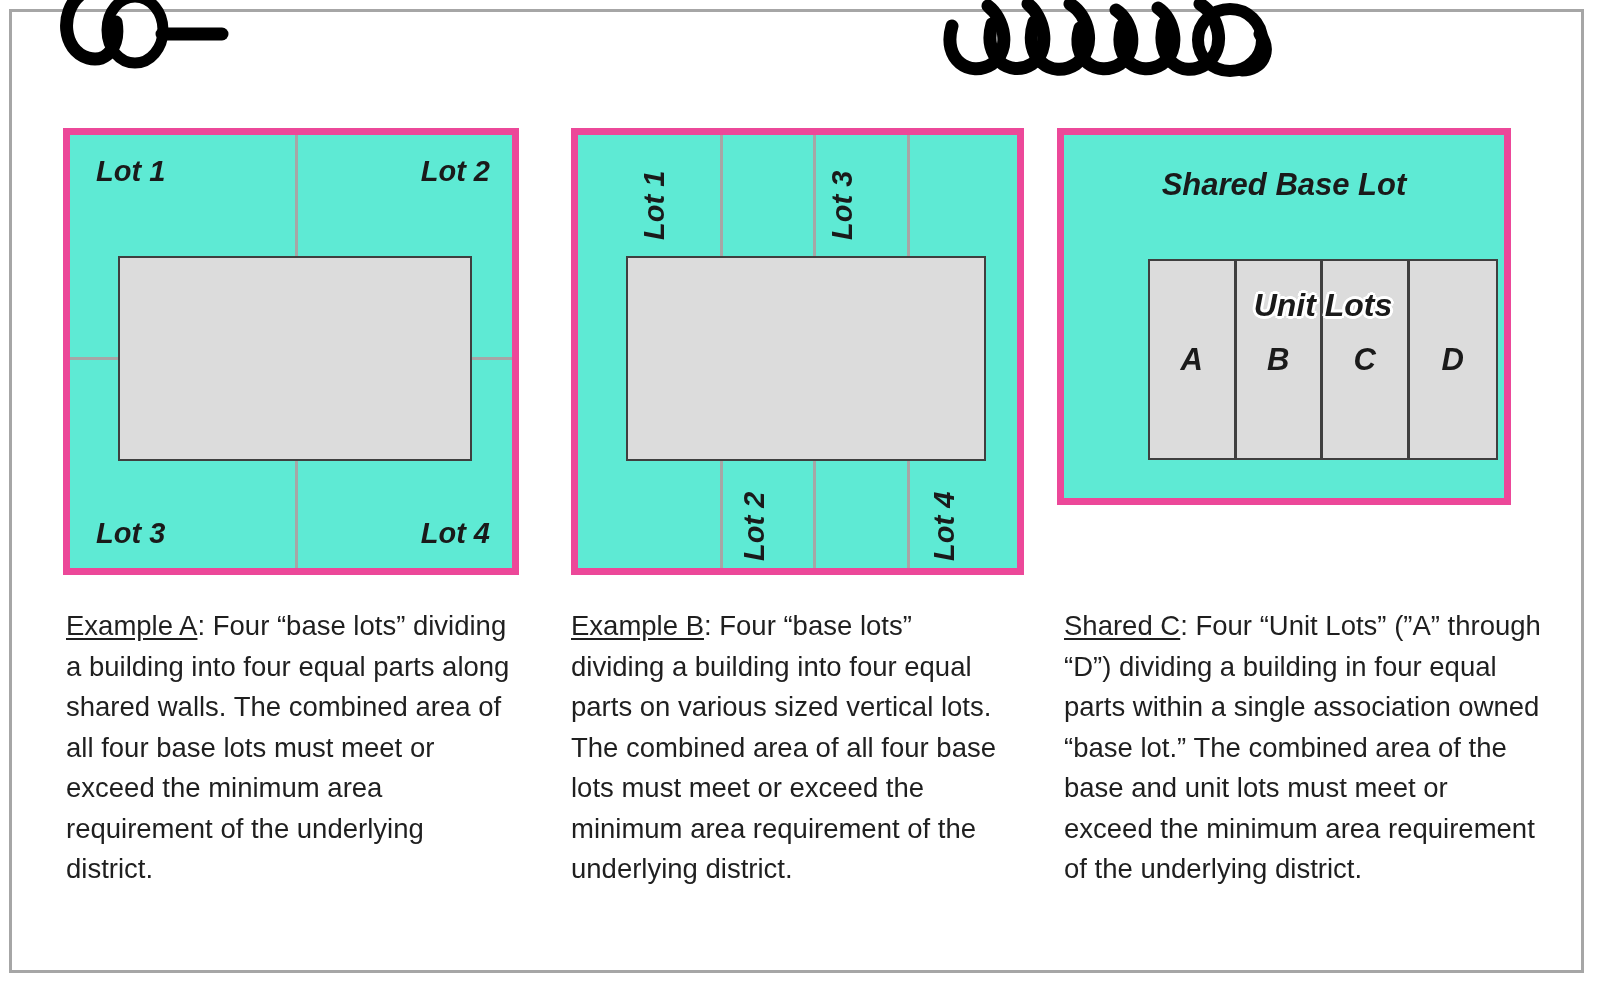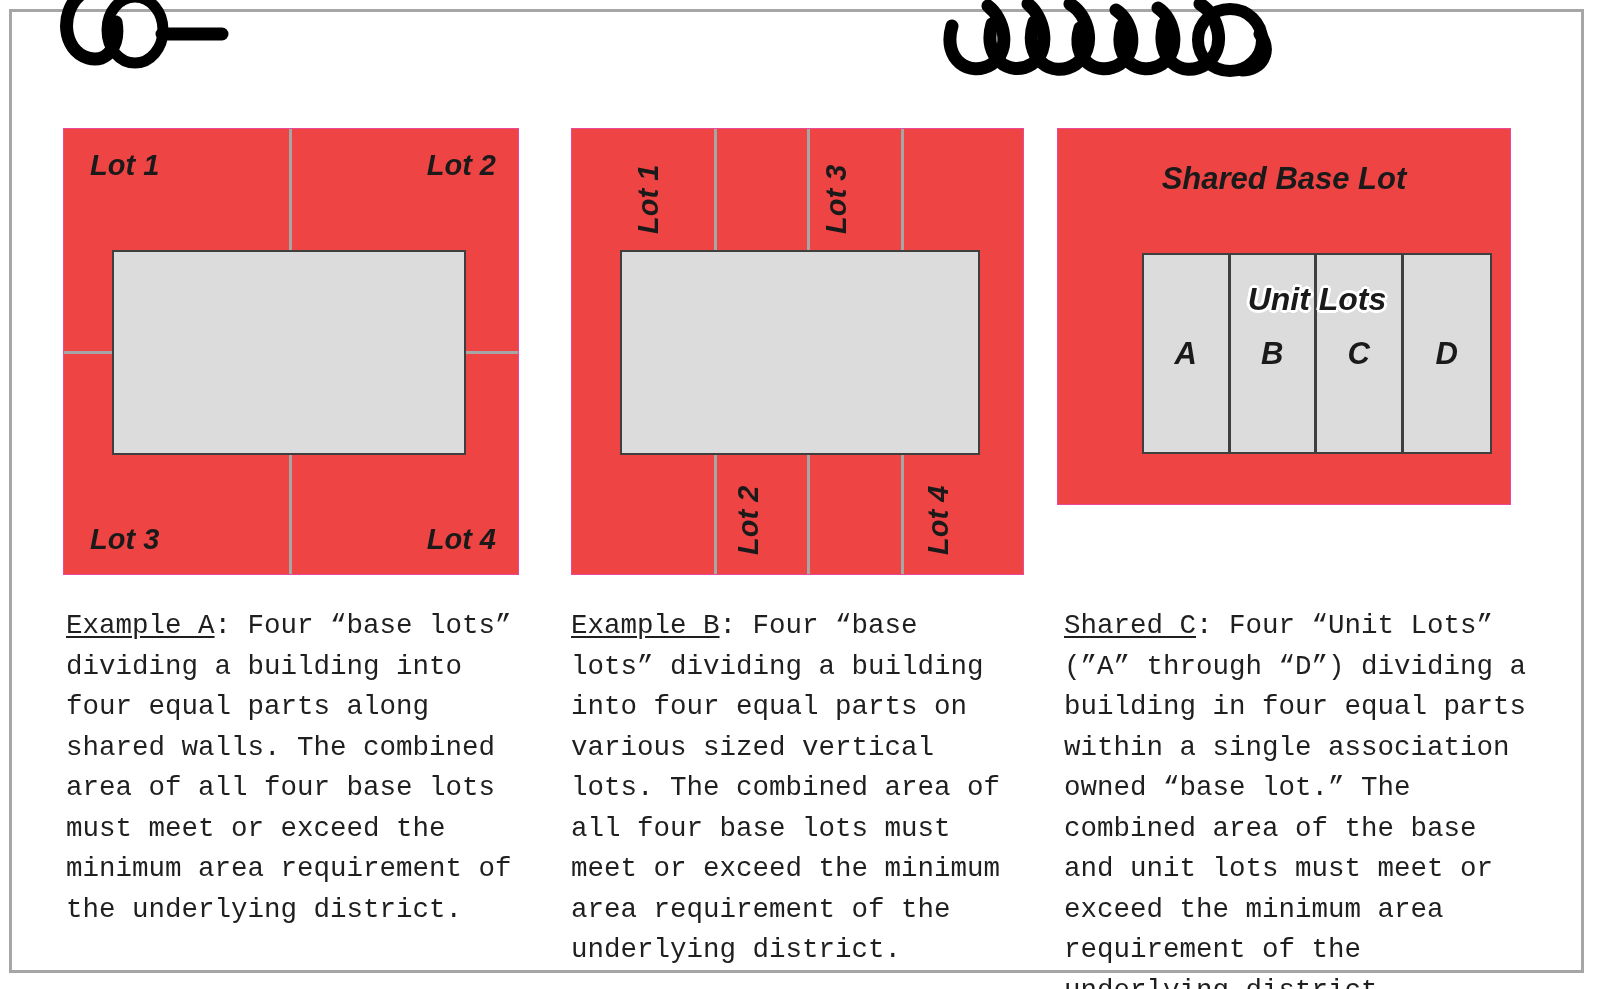--- a/index.html
+++ b/index.html
@@ -44,23 +44,23 @@
     letter-spacing: 1px;
   }
 
   
   .panel {
     position: absolute;
     top: 128px;
   }
   .panel-box {
     position: relative;
-    border: 1px solid #ec4899;
-    box-sizing: border-box;
-    background: #ef4444;
+    border: 7px solid #ec4899;
+    box-sizing: border-box;
+    background: #5eead4;
   }
 
   
   .divider-v {
     position: absolute;
     width: 3px;
     background: #a6a6a6;
   }
   .divider-h {
     position: absolute;
@@ -130,21 +130,21 @@
       -2px  2px 0 #ffffff,  2px  2px 0 #ffffff,
       -3px  0   0 #ffffff,  3px  0   0 #ffffff,
        0   -3px 0 #ffffff,  0    3px 0 #ffffff;
     z-index: 5;
   }
 
   
   .caption {
     position: absolute;
     top: 606px;
-    font-family: Liberation Mono, monospace;
+    font-family: Liberation Sans, sans-serif;
     font-size: 27.5px;
     line-height: 40.5px;
     color: #1f1f1f;
     text-align: left;
   }
   .caption .lead {
     text-decoration: underline;
     text-underline-offset: 3px;
   }
 </style>

